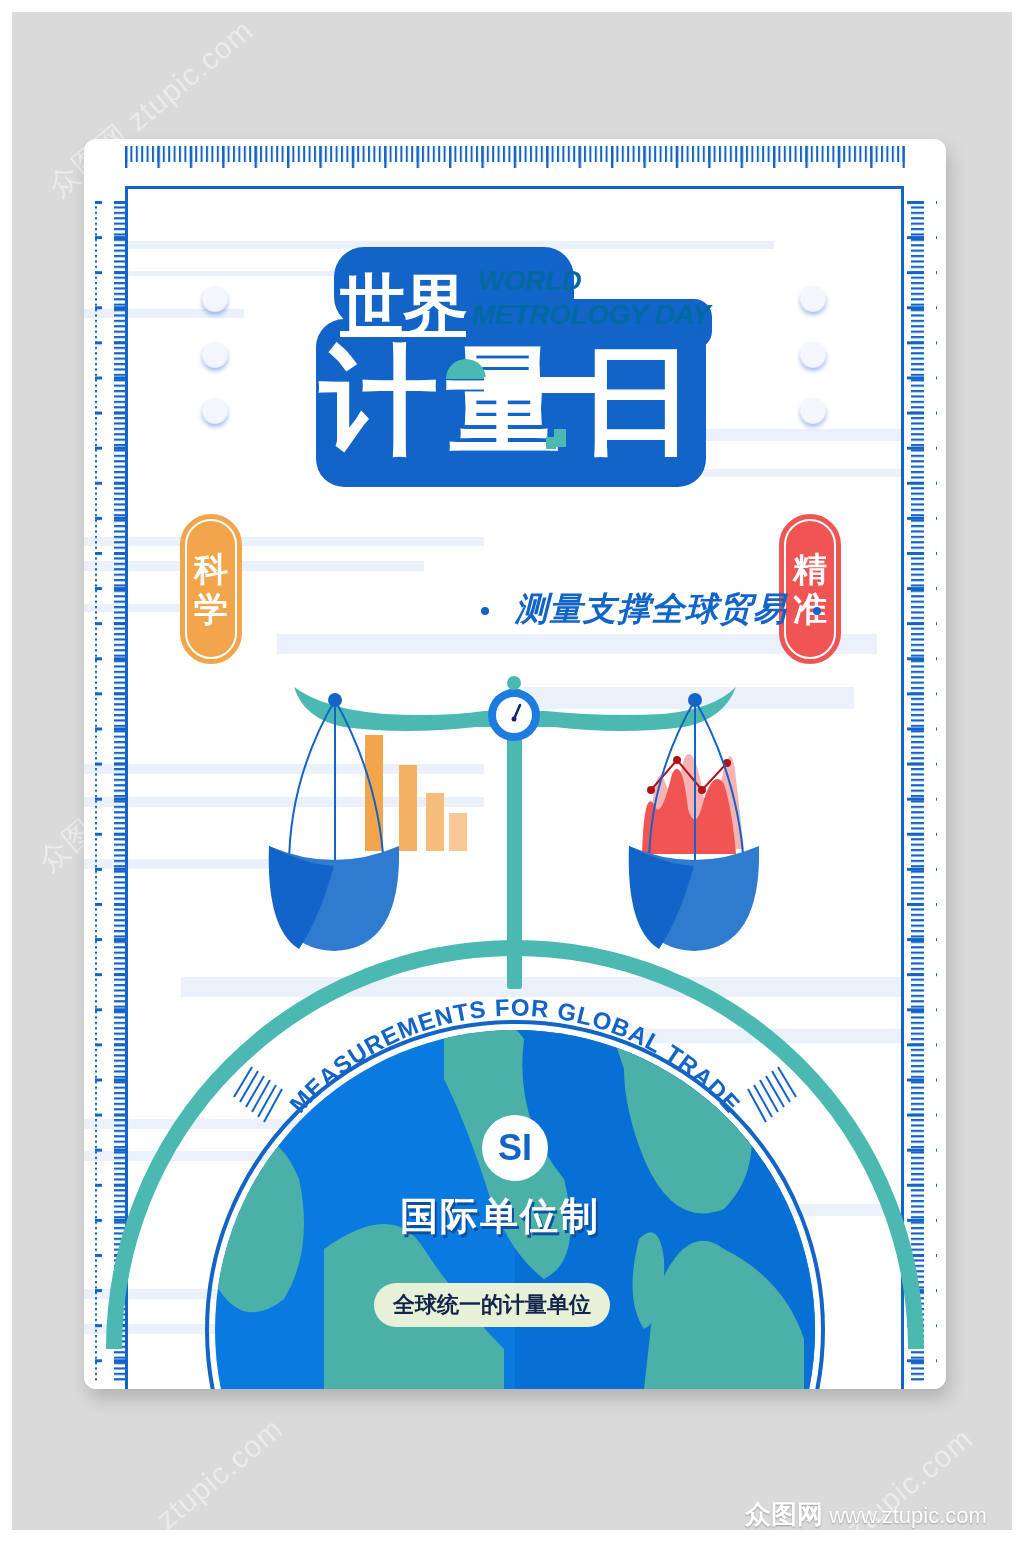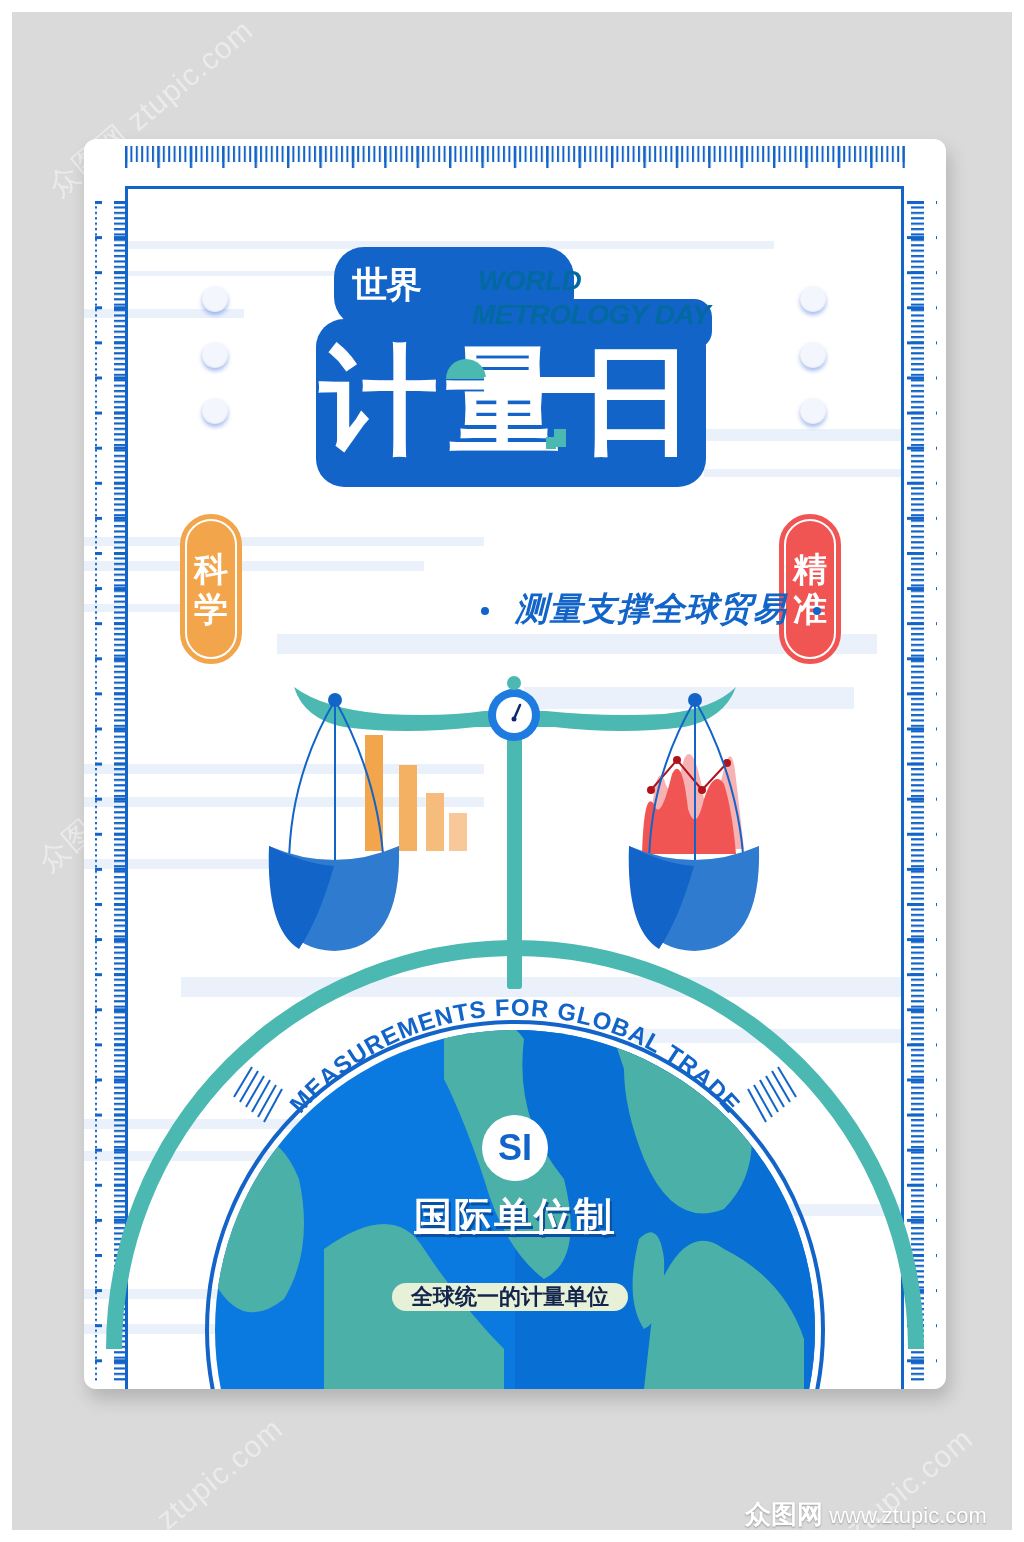--- a/index.html
+++ b/index.html
@@ -90,21 +90,21 @@
   <div class="pin" style="left:118px;top:203px;"></div>
   <div class="pin" style="left:118px;top:259px;"></div>
   <div class="pin" style="left:716px;top:147px;"></div>
   <div class="pin" style="left:716px;top:203px;"></div>
   <div class="pin" style="left:716px;top:259px;"></div>
 
   <div>
     <div class="title-blob" style="left:250px;top:108px;width:240px;height:80px;border-radius:30px;"></div>
     <div class="title-blob" style="left:378px;top:160px;width:250px;height:50px;border-radius:18px;"></div>
     <div class="title-blob" style="left:232px;top:180px;width:390px;height:168px;border-radius:28px;"></div>
-    <div class="t-cn" style="left:268px;top:122px;font-size:36px;letter-spacing:-2px;">世界</div>
+    <div class="t-cn" style="left:256px;top:122px;font-size:65px;letter-spacing:-2px;text-decoration:underline;">世界</div>
     <div class="t-en" style="left:394px;top:126px;font-size:28px;font-style:italic;">WORLD</div>
     <div class="t-en" style="left:388px;top:160px;font-size:28px;font-style:italic;">METROLOGY DAY</div>
     <div class="t-cn" style="left:236px;top:196px;font-size:118px;line-height:130px;">计</div>
     <div class="t-cn" style="left:362px;top:196px;font-size:118px;line-height:130px;">量</div>
     <div class="t-cn" style="left:494px;top:196px;font-size:118px;line-height:130px;">日</div>
 
     <svg class="abs" style="left:340px;top:200px;" width="240" height="120">
       <path d="M22 40 A20 20 0 0 1 62 40 Z" fill="#4bb8b2"></path>
       <rect x="60" y="38" width="122" height="16" fill="#fff"></rect>
       <rect x="130" y="90" width="12" height="18" fill="#4bb8b2"></rect>
@@ -204,20 +204,20 @@
       <line x1="712" y1="178" x2="694" y2="148"></line>
         <line x1="706" y1="183" x2="688" y2="152"></line>
       <line x1="700" y1="188" x2="682" y2="157"></line>
         <line x1="694" y1="193" x2="676" y2="161"></line>
       <line x1="688" y1="198" x2="670" y2="166"></line>
         <line x1="682" y1="203" x2="664" y2="170"></line>
     </g>
   </svg>
 
   <div class="si-circle" style="left:398px;top:976px;">SI</div>
-  <div class="intl" style="left:330px;top:1052px;text-decoration:underline;">国际单位制</div>
-  <div class="unit-pill" style="left:308px;top:1144px;width:236px;height:28px;">全球统一的计量单位</div>
+  <div class="intl" style="left:316px;top:1052px;">国际单位制</div>
+  <div class="unit-pill" style="left:290px;top:1144px;width:236px;height:44px;">全球统一的计量单位</div>
 </div>
 
 <div class="abs" style="left:745px;top:1497px;color:#fff;font-size:22px;text-shadow:0 1px 2px rgba(0,0,0,0.3);font-family:'Liberation Sans',sans-serif;">
   <span style="font-weight:bold;font-size:26px;">众图网</span>
   <span>www.ztupic.com</span>
 </div>
 
 </body></html>

